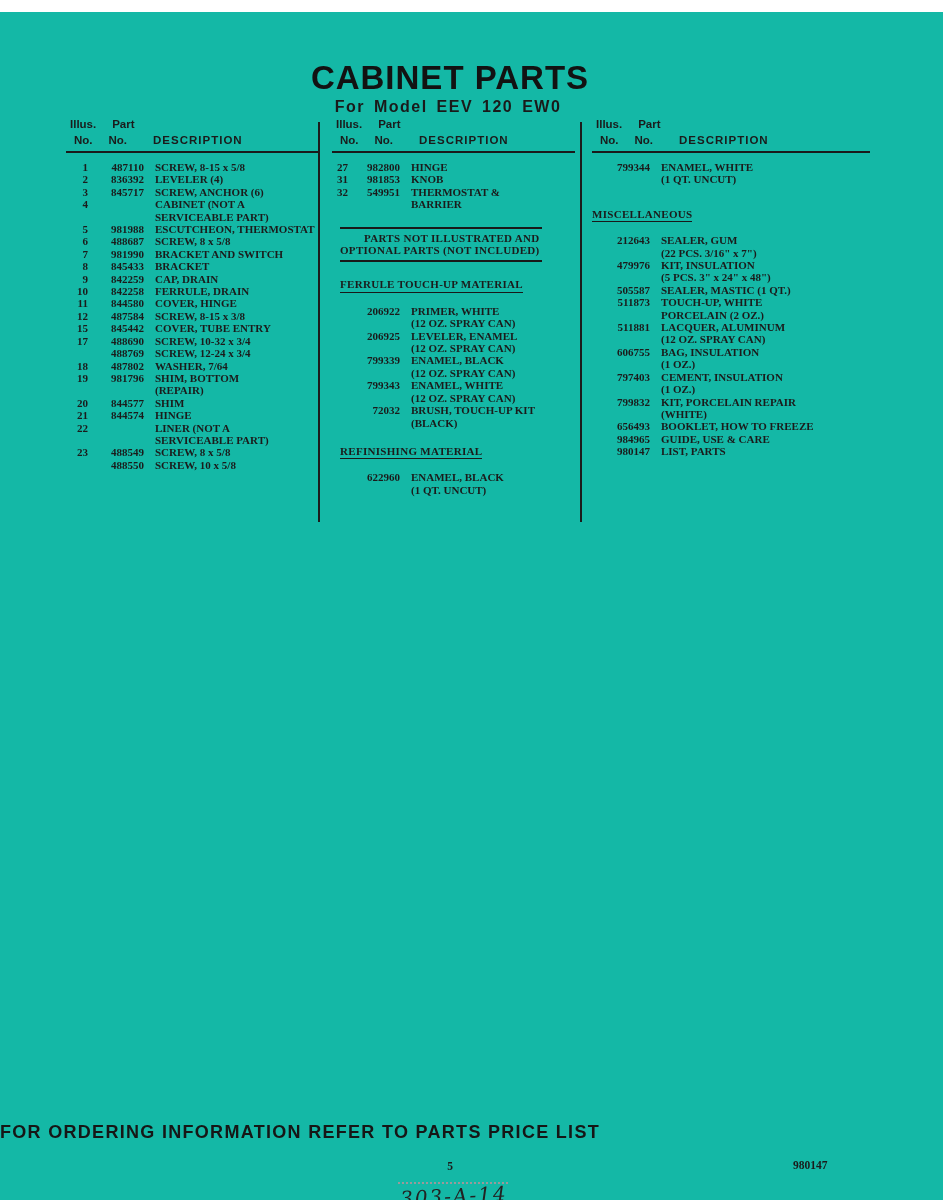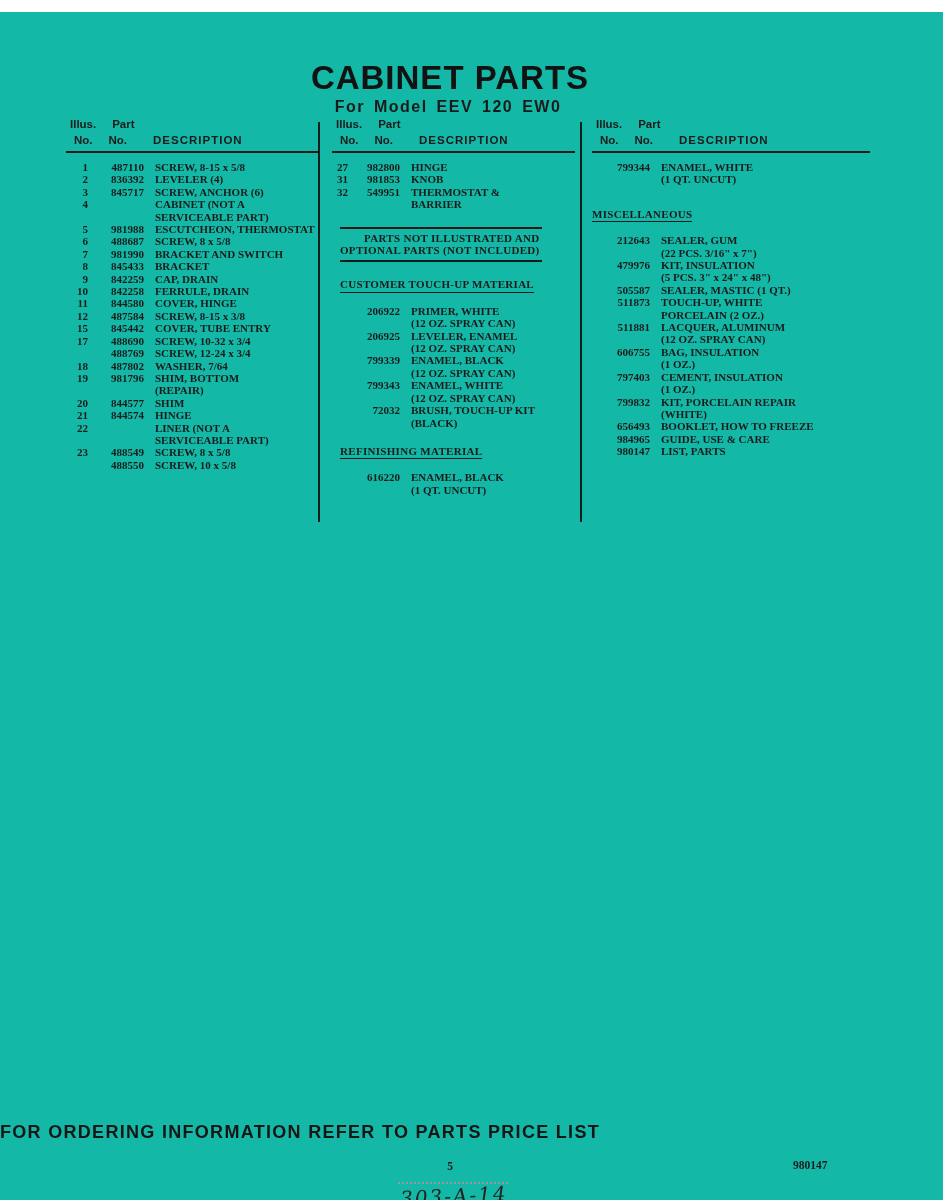--- a/index.html
+++ b/index.html
@@ -285,21 +285,21 @@
             <div class="dl">THERMOSTAT &amp;</div>
             <div class="dl">BARRIER</div>
           </span>
         </div>
       </div>
       <div class="block block-section boxed">
         <div class="sl">PARTS NOT ILLUSTRATED AND</div>
         <div class="sl">OPTIONAL PARTS (NOT INCLUDED)</div>
       </div>
       <div class="block block-section">
-        <div class="sl underline">CUSTOMER TOUCH-UP MATERIAL</div>
+        <div class="sl underline">FERRULE TOUCH-UP MATERIAL</div>
       </div>
       <div class="block block-rows">
         <div class="row">
           <span class="ci"></span>
           <span class="cp">206922</span>
           <span class="cd">
             <div class="dl">PRIMER, WHITE</div>
             <div class="dl">(12 OZ. SPRAY CAN)</div>
           </span>
         </div>
@@ -335,21 +335,21 @@
             <div class="dl">(BLACK)</div>
           </span>
         </div>
       </div>
       <div class="block block-section">
         <div class="sl underline">REFINISHING MATERIAL</div>
       </div>
       <div class="block block-rows">
         <div class="row">
           <span class="ci"></span>
-          <span class="cp">616220</span>
+          <span class="cp">622960</span>
           <span class="cd">
             <div class="dl">ENAMEL, BLACK</div>
             <div class="dl">(1 QT. UNCUT)</div>
           </span>
         </div>
       </div>
     </div>
   <div class="vdiv vdiv2"></div>
   <div class="col col3">
       <div class="col-header">

